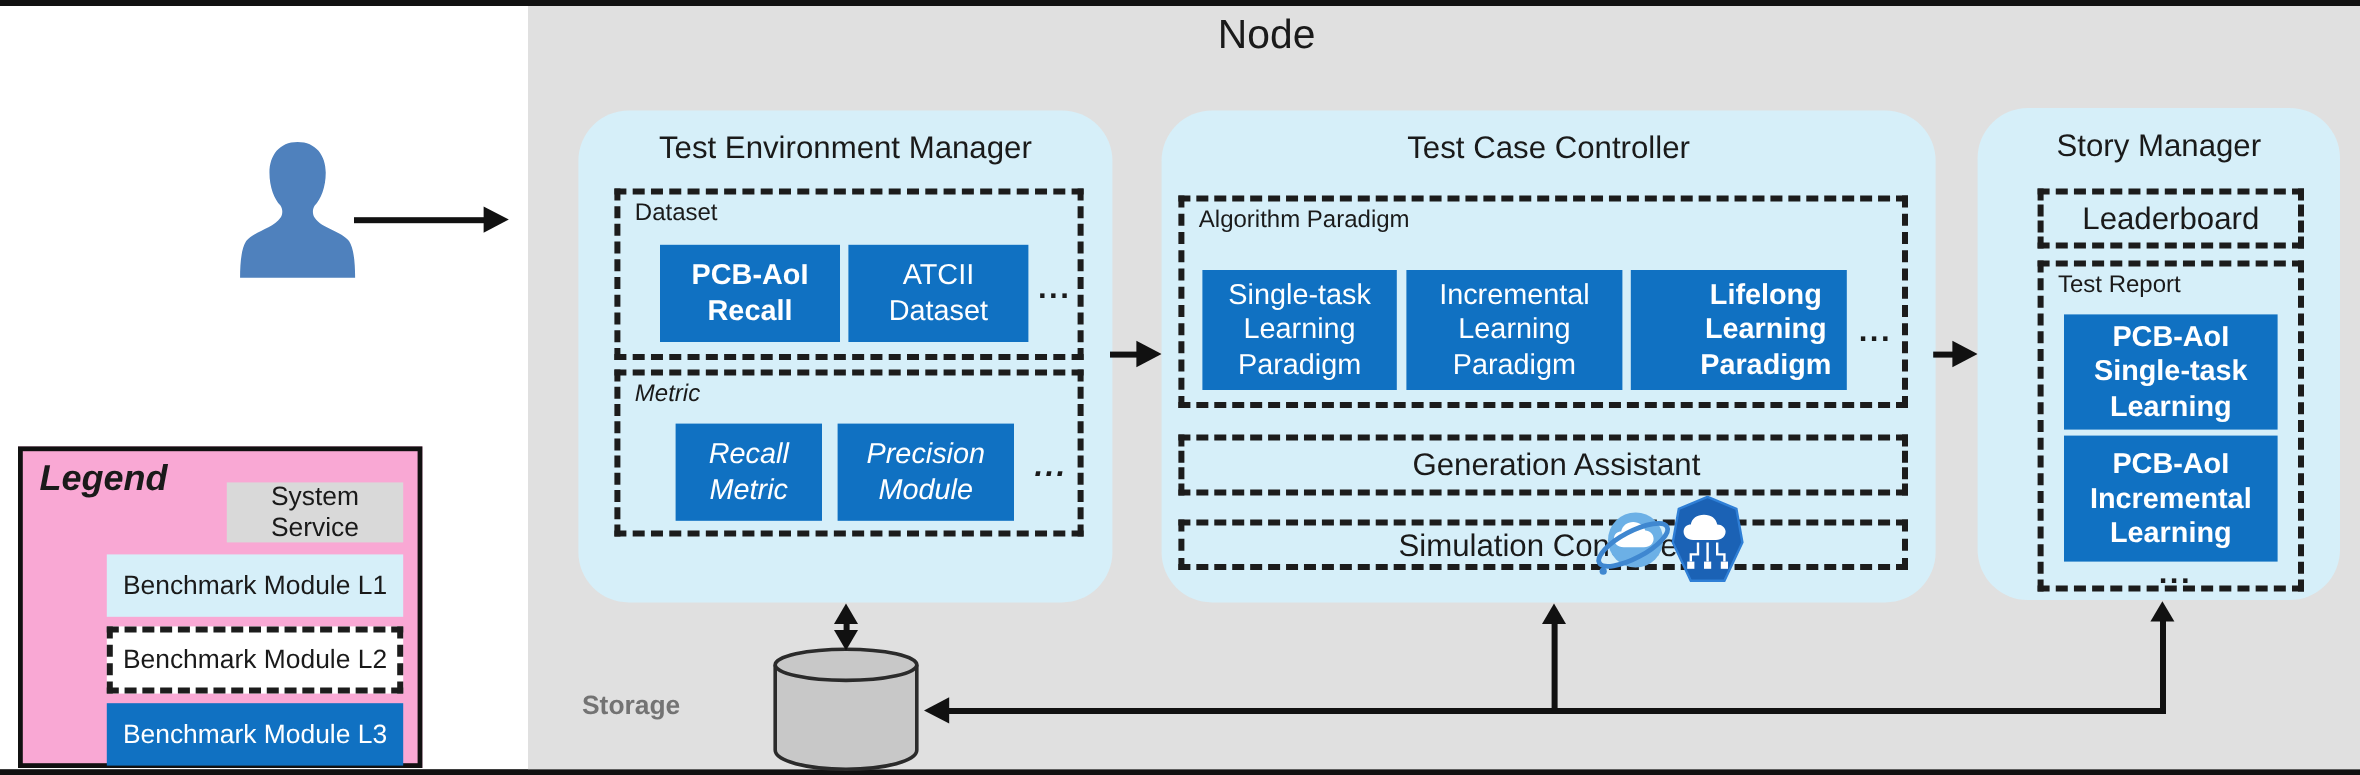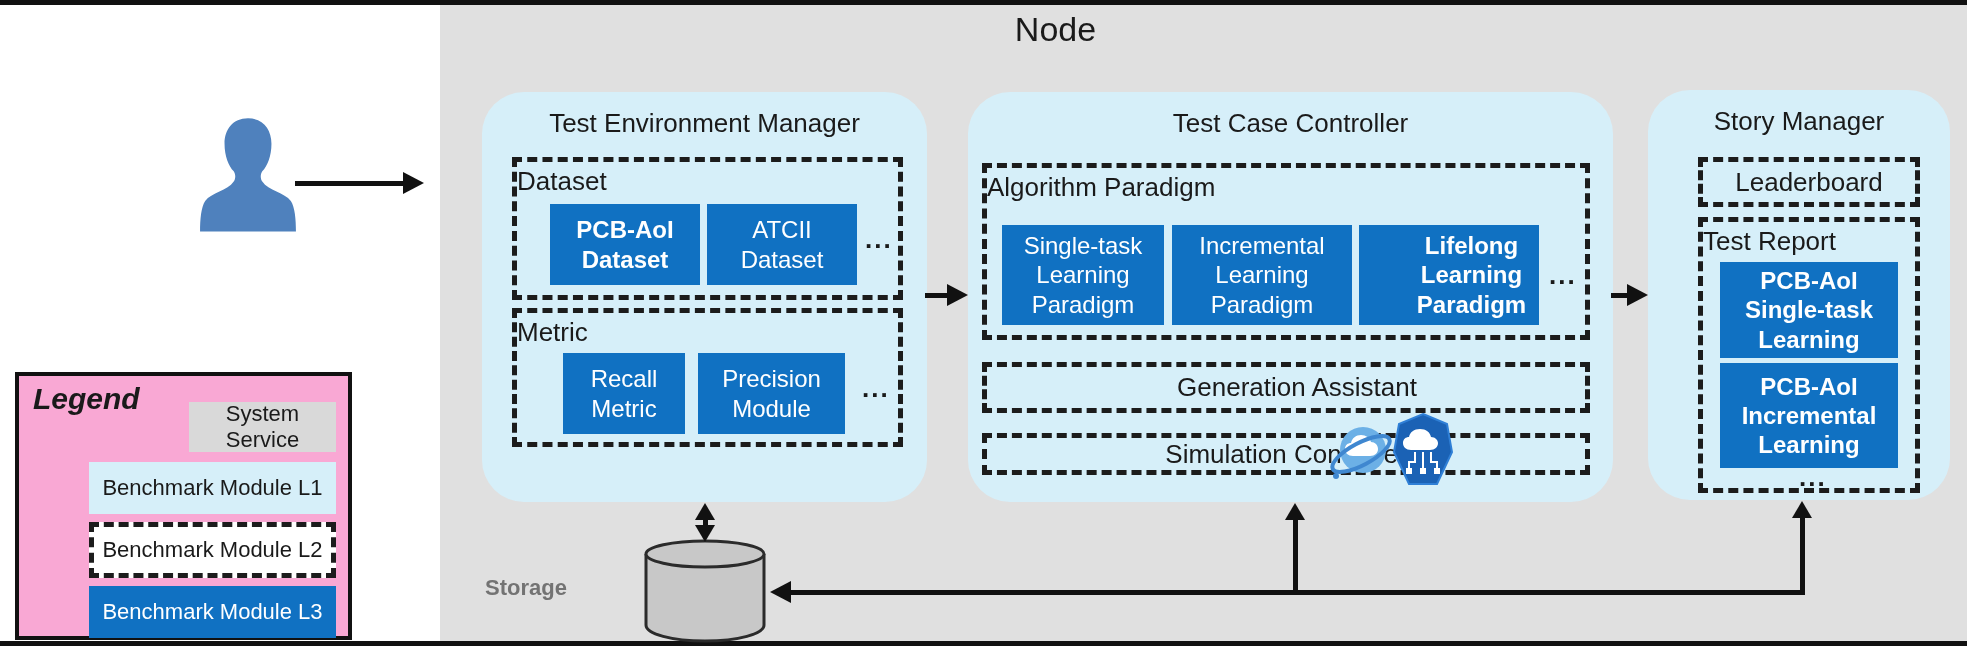--- a/index.html
+++ b/index.html
@@ -6,21 +6,21 @@
   #stage{position:relative;width:1967px;height:646px;background:#ffffff;overflow:hidden;}
   .abs{position:absolute;}
   .frame-line{position:absolute;left:0;width:1967px;height:5px;background:#111;}
   #node-region{position:absolute;left:440px;top:5px;width:1527px;height:636px;background:#e0e0e0;}
   #node-title{position:absolute;left:440px;top:10px;width:1231px;text-align:center;
     font-size:34px;color:#1a1a1a;}
   .bigbox{position:absolute;background:#d6eff9;border-radius:42px;}
   .bigbox-title{position:absolute;left:0;top:16px;width:100%;text-align:center;
     font-weight:normal;font-size:26px;color:#1a1a1a;}
   .dashed{position:absolute;border:5px dashed #1c1c1c;box-sizing:border-box;}
-  .zone-label{position:absolute;left:0;top:4px;font-size:26px;color:#1a1a1a;white-space:nowrap;}
+  .zone-label{position:absolute;left:12px;top:4px;font-size:20px;color:#1a1a1a;white-space:nowrap;}
   .bluebox{position:absolute;background:#1071c2;color:#ffffff;display:flex;align-items:center;
     justify-content:center;text-align:center;font-size:24px;line-height:1.22;box-sizing:border-box;padding:2px;}
   .bold{font-weight:bold;}
   .ellipsis{position:absolute;font-weight:bold;font-size:26px;color:#1a1a1a;letter-spacing:2px;}
   .rowbox{display:flex;align-items:center;justify-content:center;text-align:center;
     font-size:26px;color:#1a1a1a;}
   
   .hline{position:absolute;height:5px;background:#111;}
   .vline{position:absolute;width:5px;background:#111;}
   .head-right{position:absolute;width:0;height:0;border-top:11px solid transparent;
@@ -57,26 +57,26 @@
   </svg>
 
   <div class="hline" style="left:295px;top:181px;width:110px;"></div>
   <div class="head-right" style="left:403px;top:172px;"></div>
 
   <div class="bigbox" style="left:482px;top:92px;width:445px;height:410px;">
     <div class="bigbox-title">Test Environment Manager</div>
 
     <div class="dashed" style="left:30px;top:65px;width:391px;height:143px;">
       <div class="zone-label">Dataset</div>
-      <div class="bluebox bold" style="left:33px;top:42px;width:150px;height:81px;">PCB-AoI Dataset</div>
+      <div class="bluebox bold" style="left:33px;top:42px;width:150px;height:81px;">PCB-AoI Recall</div>
       <div class="bluebox" style="left:190px;top:42px;width:150px;height:81px;">ATCII Dataset</div>
       <div class="ellipsis" style="left:348px;top:62px;">...</div>
     </div>
 
-    <div class="dashed" style="left:30px;top:216px;width:391px;height:139px;">
+    <div class="dashed" style="left:30px;top:216px;width:391px;height:139px;font-style:italic;">
       <div class="zone-label">Metric</div>
       <div class="bluebox" style="left:46px;top:40px;width:122px;height:81px;">Recall Metric</div>
       <div class="bluebox" style="left:181px;top:40px;width:147px;height:81px;">Precision Module</div>
       <div class="ellipsis" style="left:345px;top:60px;">...</div>
     </div>
   </div>
 
   <div class="hline" style="left:925px;top:293px;width:24px;"></div>
   <div class="head-right" style="left:947px;top:284px;"></div>
 

